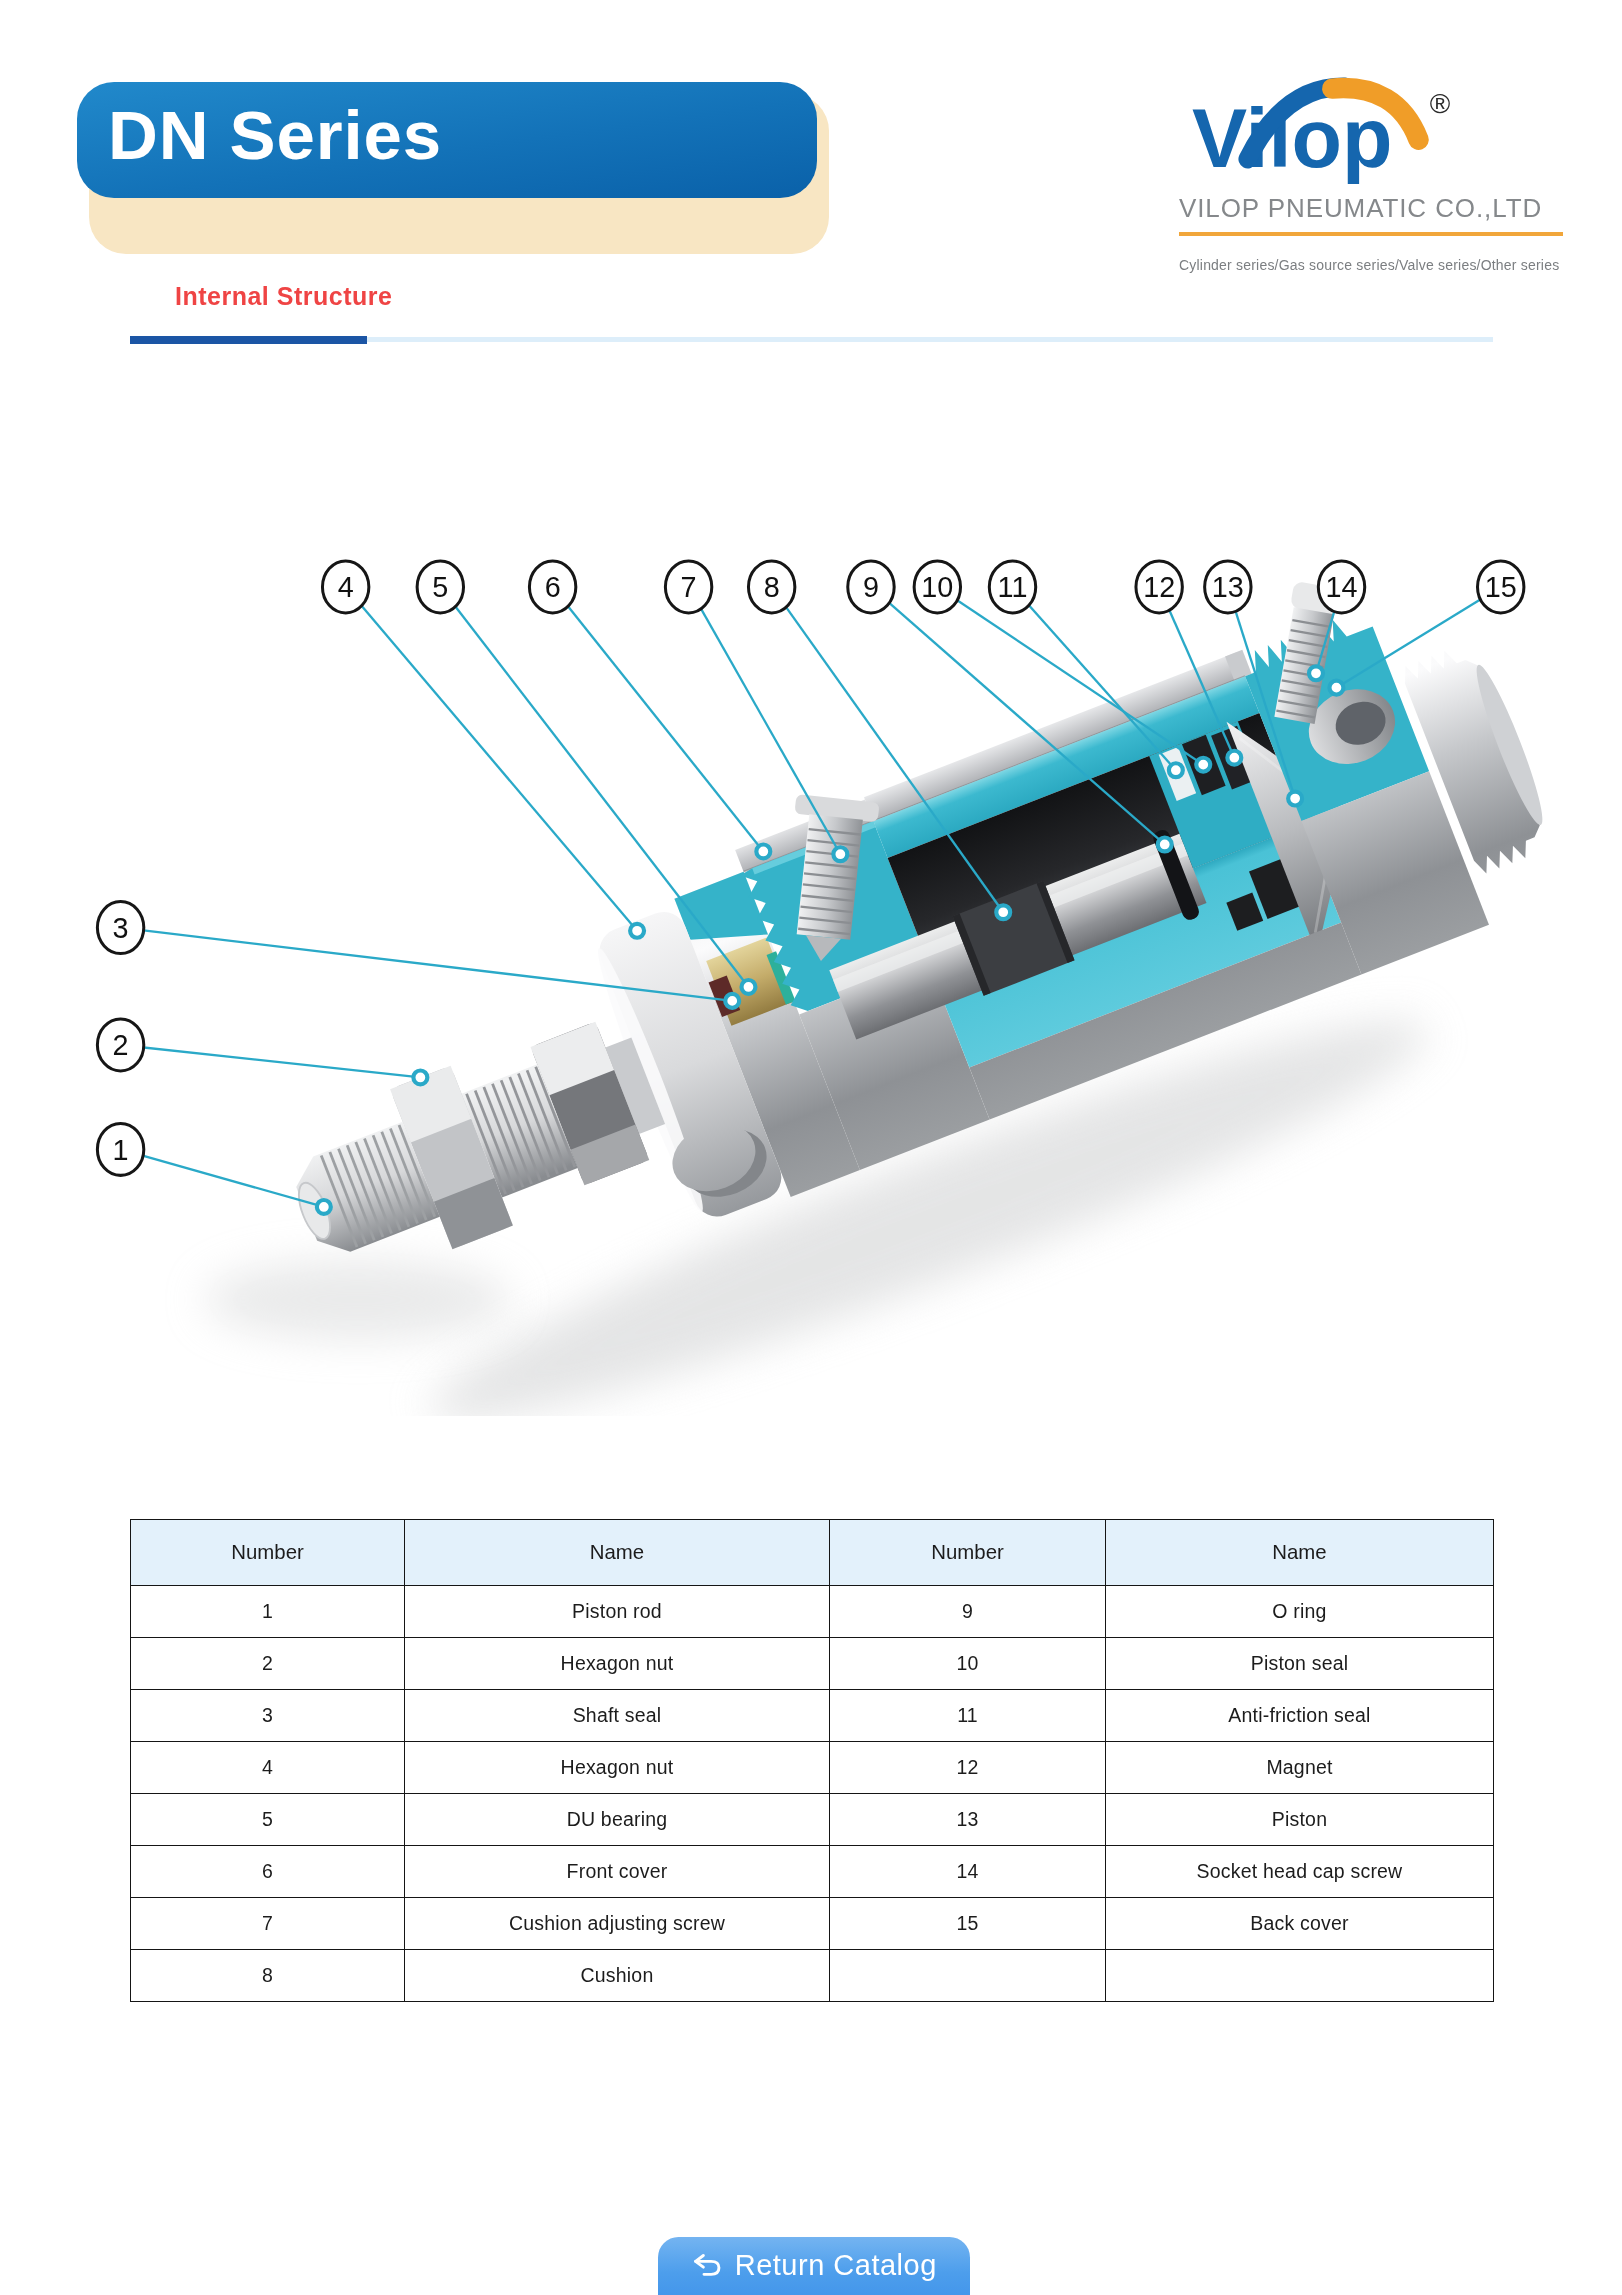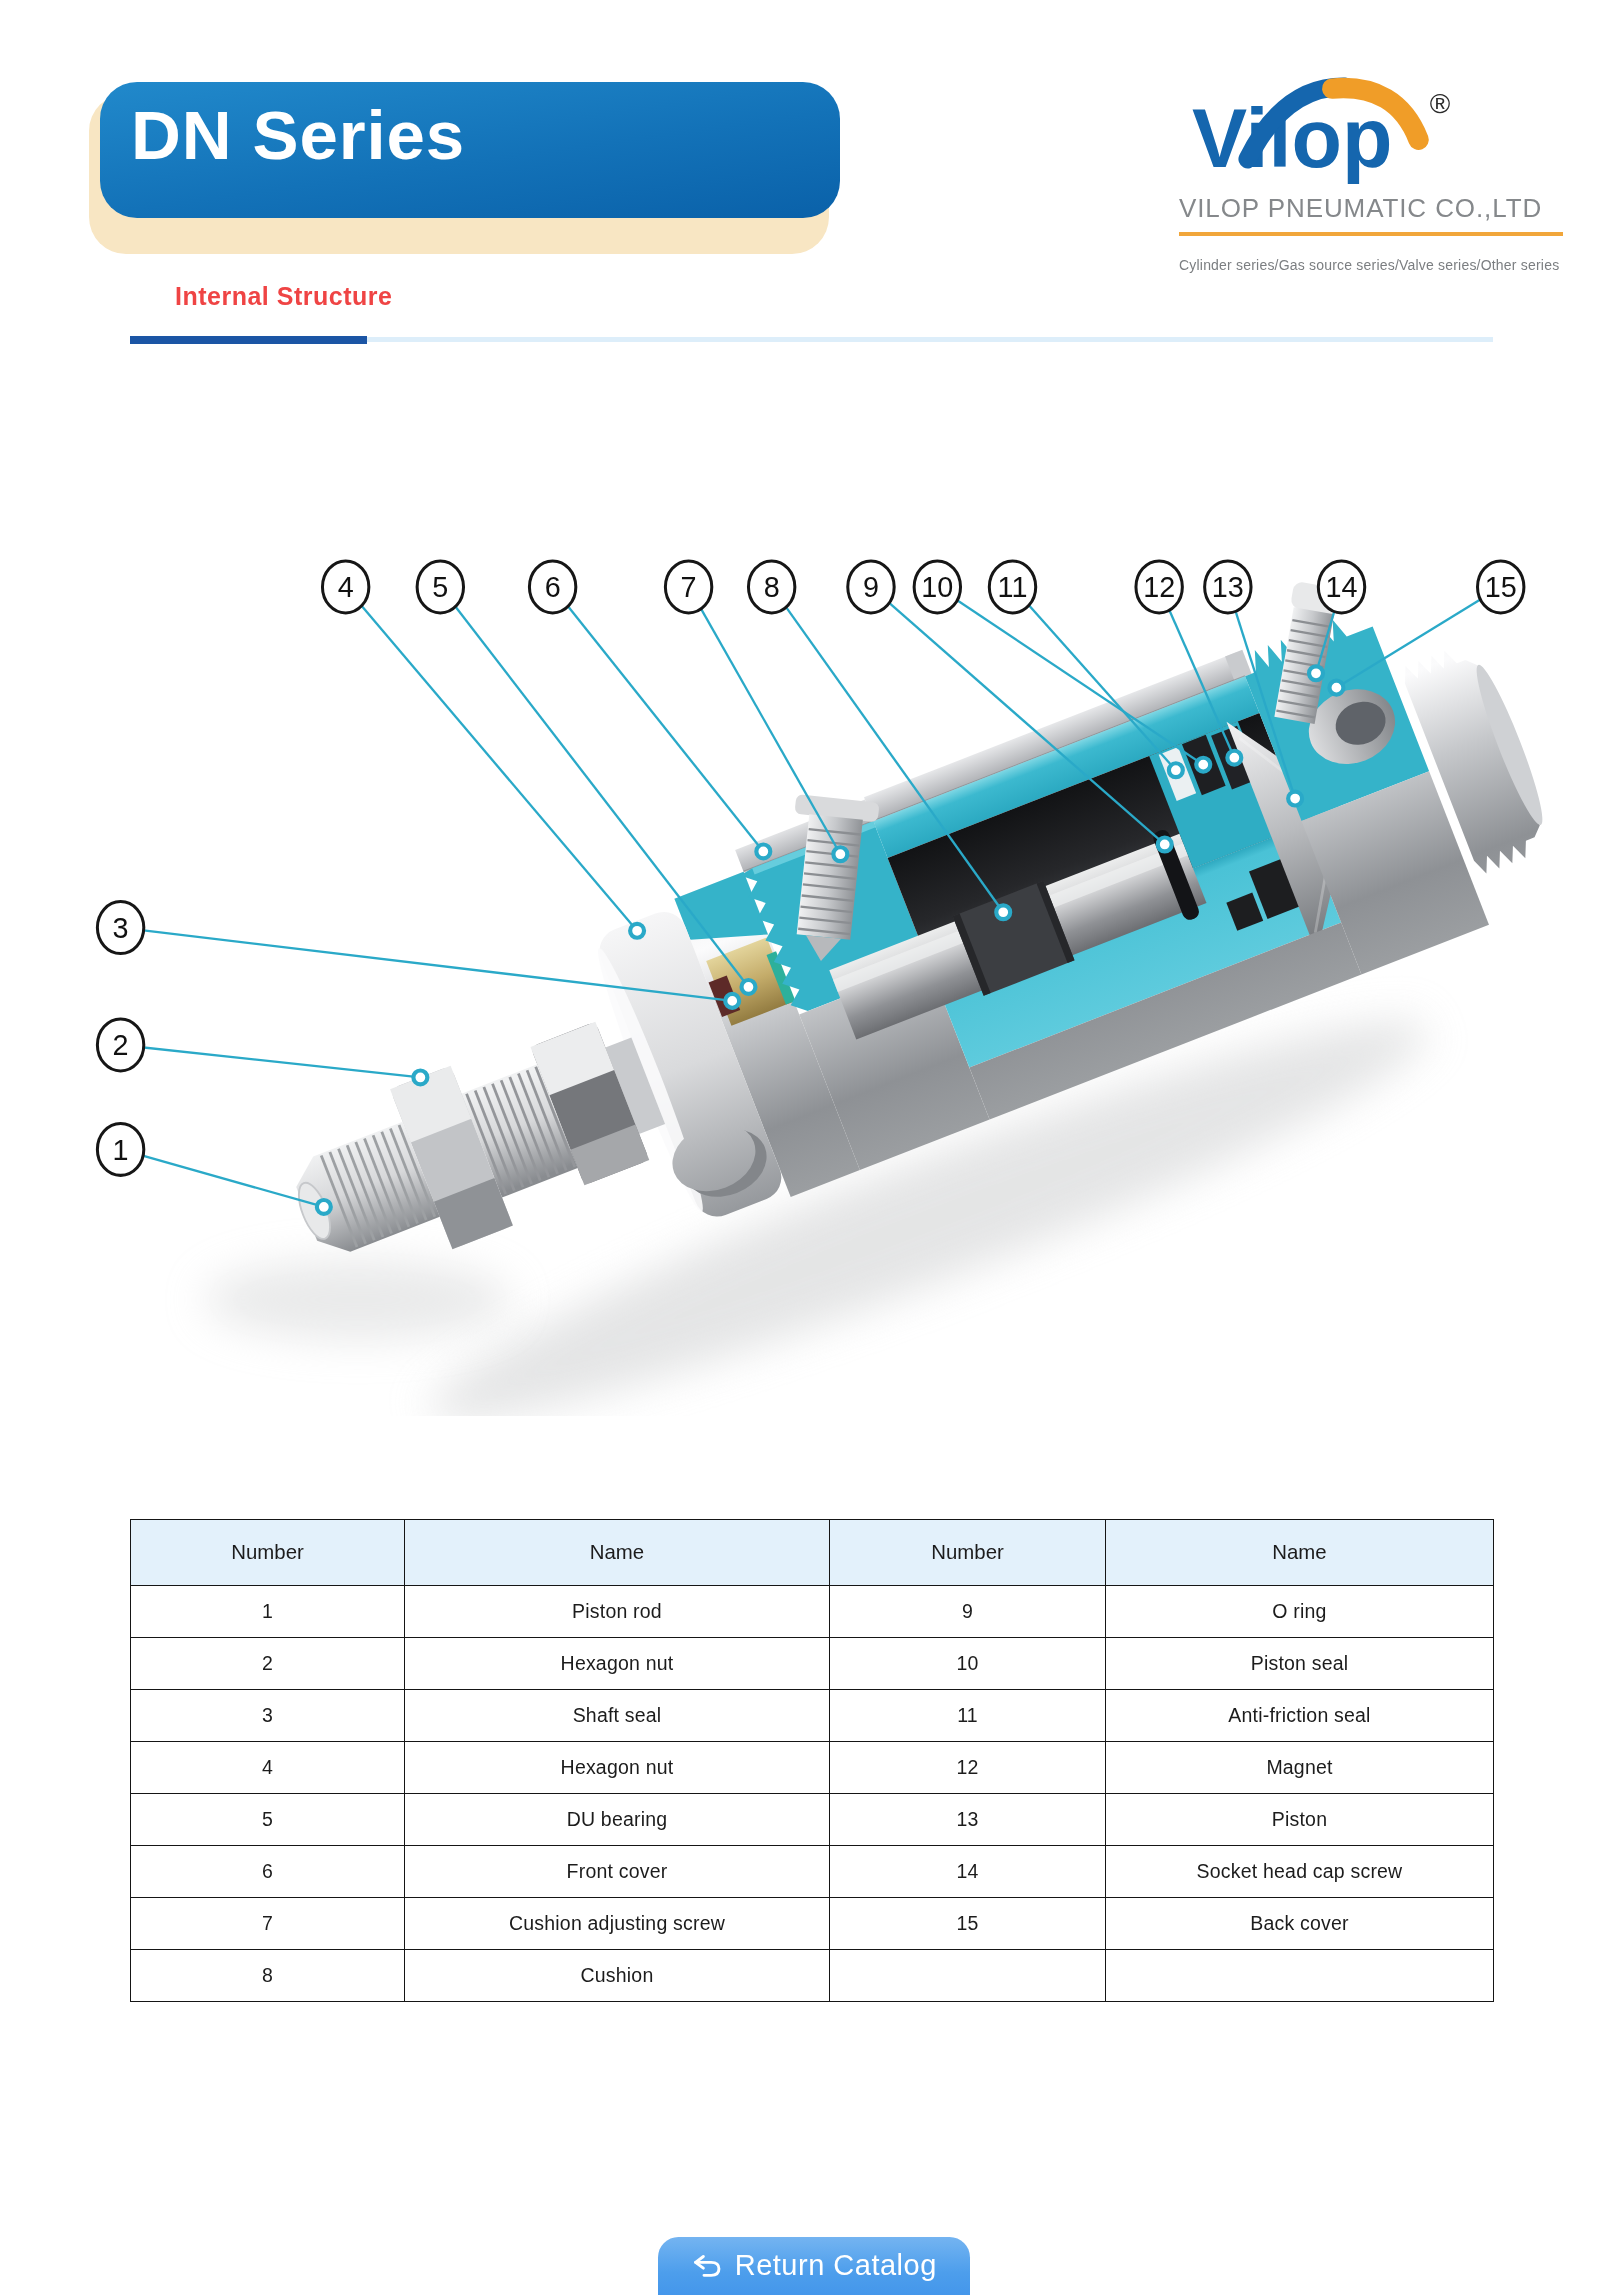--- a/index.html
+++ b/index.html
@@ -3,22 +3,22 @@
 <meta charset="utf-8">
 <style>
   * { margin:0; padding:0; box-sizing:border-box; }
   html,body { background:#ffffff; }
   body { font-family:"Liberation Sans", sans-serif; }
   .page { position:relative; width:1623px; height:2295px; background:#fff; overflow:hidden; }
 
   
   .banner-shadow { position:absolute; left:89px; top:94px; width:740px; height:160px;
                    border-radius:37px; background:#f8e6c3; }
-  .banner { position:absolute; left:77px; top:82px; width:740px; height:136px;
-            border-radius:37px; background:linear-gradient(172deg,#2189cb 0%,#1372b8 55%,#0a61a9 100%);margin-left:23px; }
+  .banner { position:absolute; left:77px; top:82px; width:740px; height:116px;
+            border-radius:37px; background:linear-gradient(172deg,#2189cb 0%,#1372b8 55%,#0a61a9 100%); }
   .banner-title { position:absolute; left:31px; top:14px; font-size:69px; font-weight:600;
                   letter-spacing:0.9px; color:#fff; }
   .banner-subtitle { position:absolute; left:33px; top:101px; font-size:35px; font-weight:400;
                      letter-spacing:0.5px; color:#fff; }
 
   
   .logo { position:absolute; left:1179px; top:70px; width:390px; }
   .logo-mark { position:relative; width:390px; height:117px; }
   .logo-company { font-size:26px; font-weight:500; letter-spacing:0.9px; color:#85888b; margin-top:6px; }
   .logo-divider { width:384px; height:3.2px; background:#f1a63a; margin-top:8.4px; }
@@ -46,21 +46,21 @@
                  text-align:center; vertical-align:middle; }
   .parts-table th { height:66px; background:#e3f1fb; font-size:20.4px; font-weight:500; color:#1c1c1c; }
   .parts-table td { height:52px; background:#fff; font-size:19.5px; font-weight:400; color:#1c1c1c;
                     letter-spacing:0.2px; }
   .col-num { width:274px; } .col-name1 { width:425px; } .col-num2 { width:276px; } .col-name2 { width:388px; }
 
   
   .return-btn { position:absolute; left:658px; top:2237px; width:312px; height:79px;
                 border-radius:20.4px; background:linear-gradient(180deg,#74b4f1 0%,#4d9eec 45%,#3c90ea 100%);
                 display:flex; align-items:flex-start; justify-content:center; cursor:pointer; }
-  .return-inner { display:flex; align-items:flex-end; gap:11px; margin-top:12px; }
+  .return-inner { display:flex; align-items:center; gap:11px; margin-top:12px; }
   .return-label { color:#fff; font-size:29px; font-weight:500; letter-spacing:0.5px; }
 </style>
 </head>
 <body>
 
 <div class="page">
 
   <div class="banner-shadow"></div>
   <div class="banner">
     <div class="banner-title">DN Series</div>

